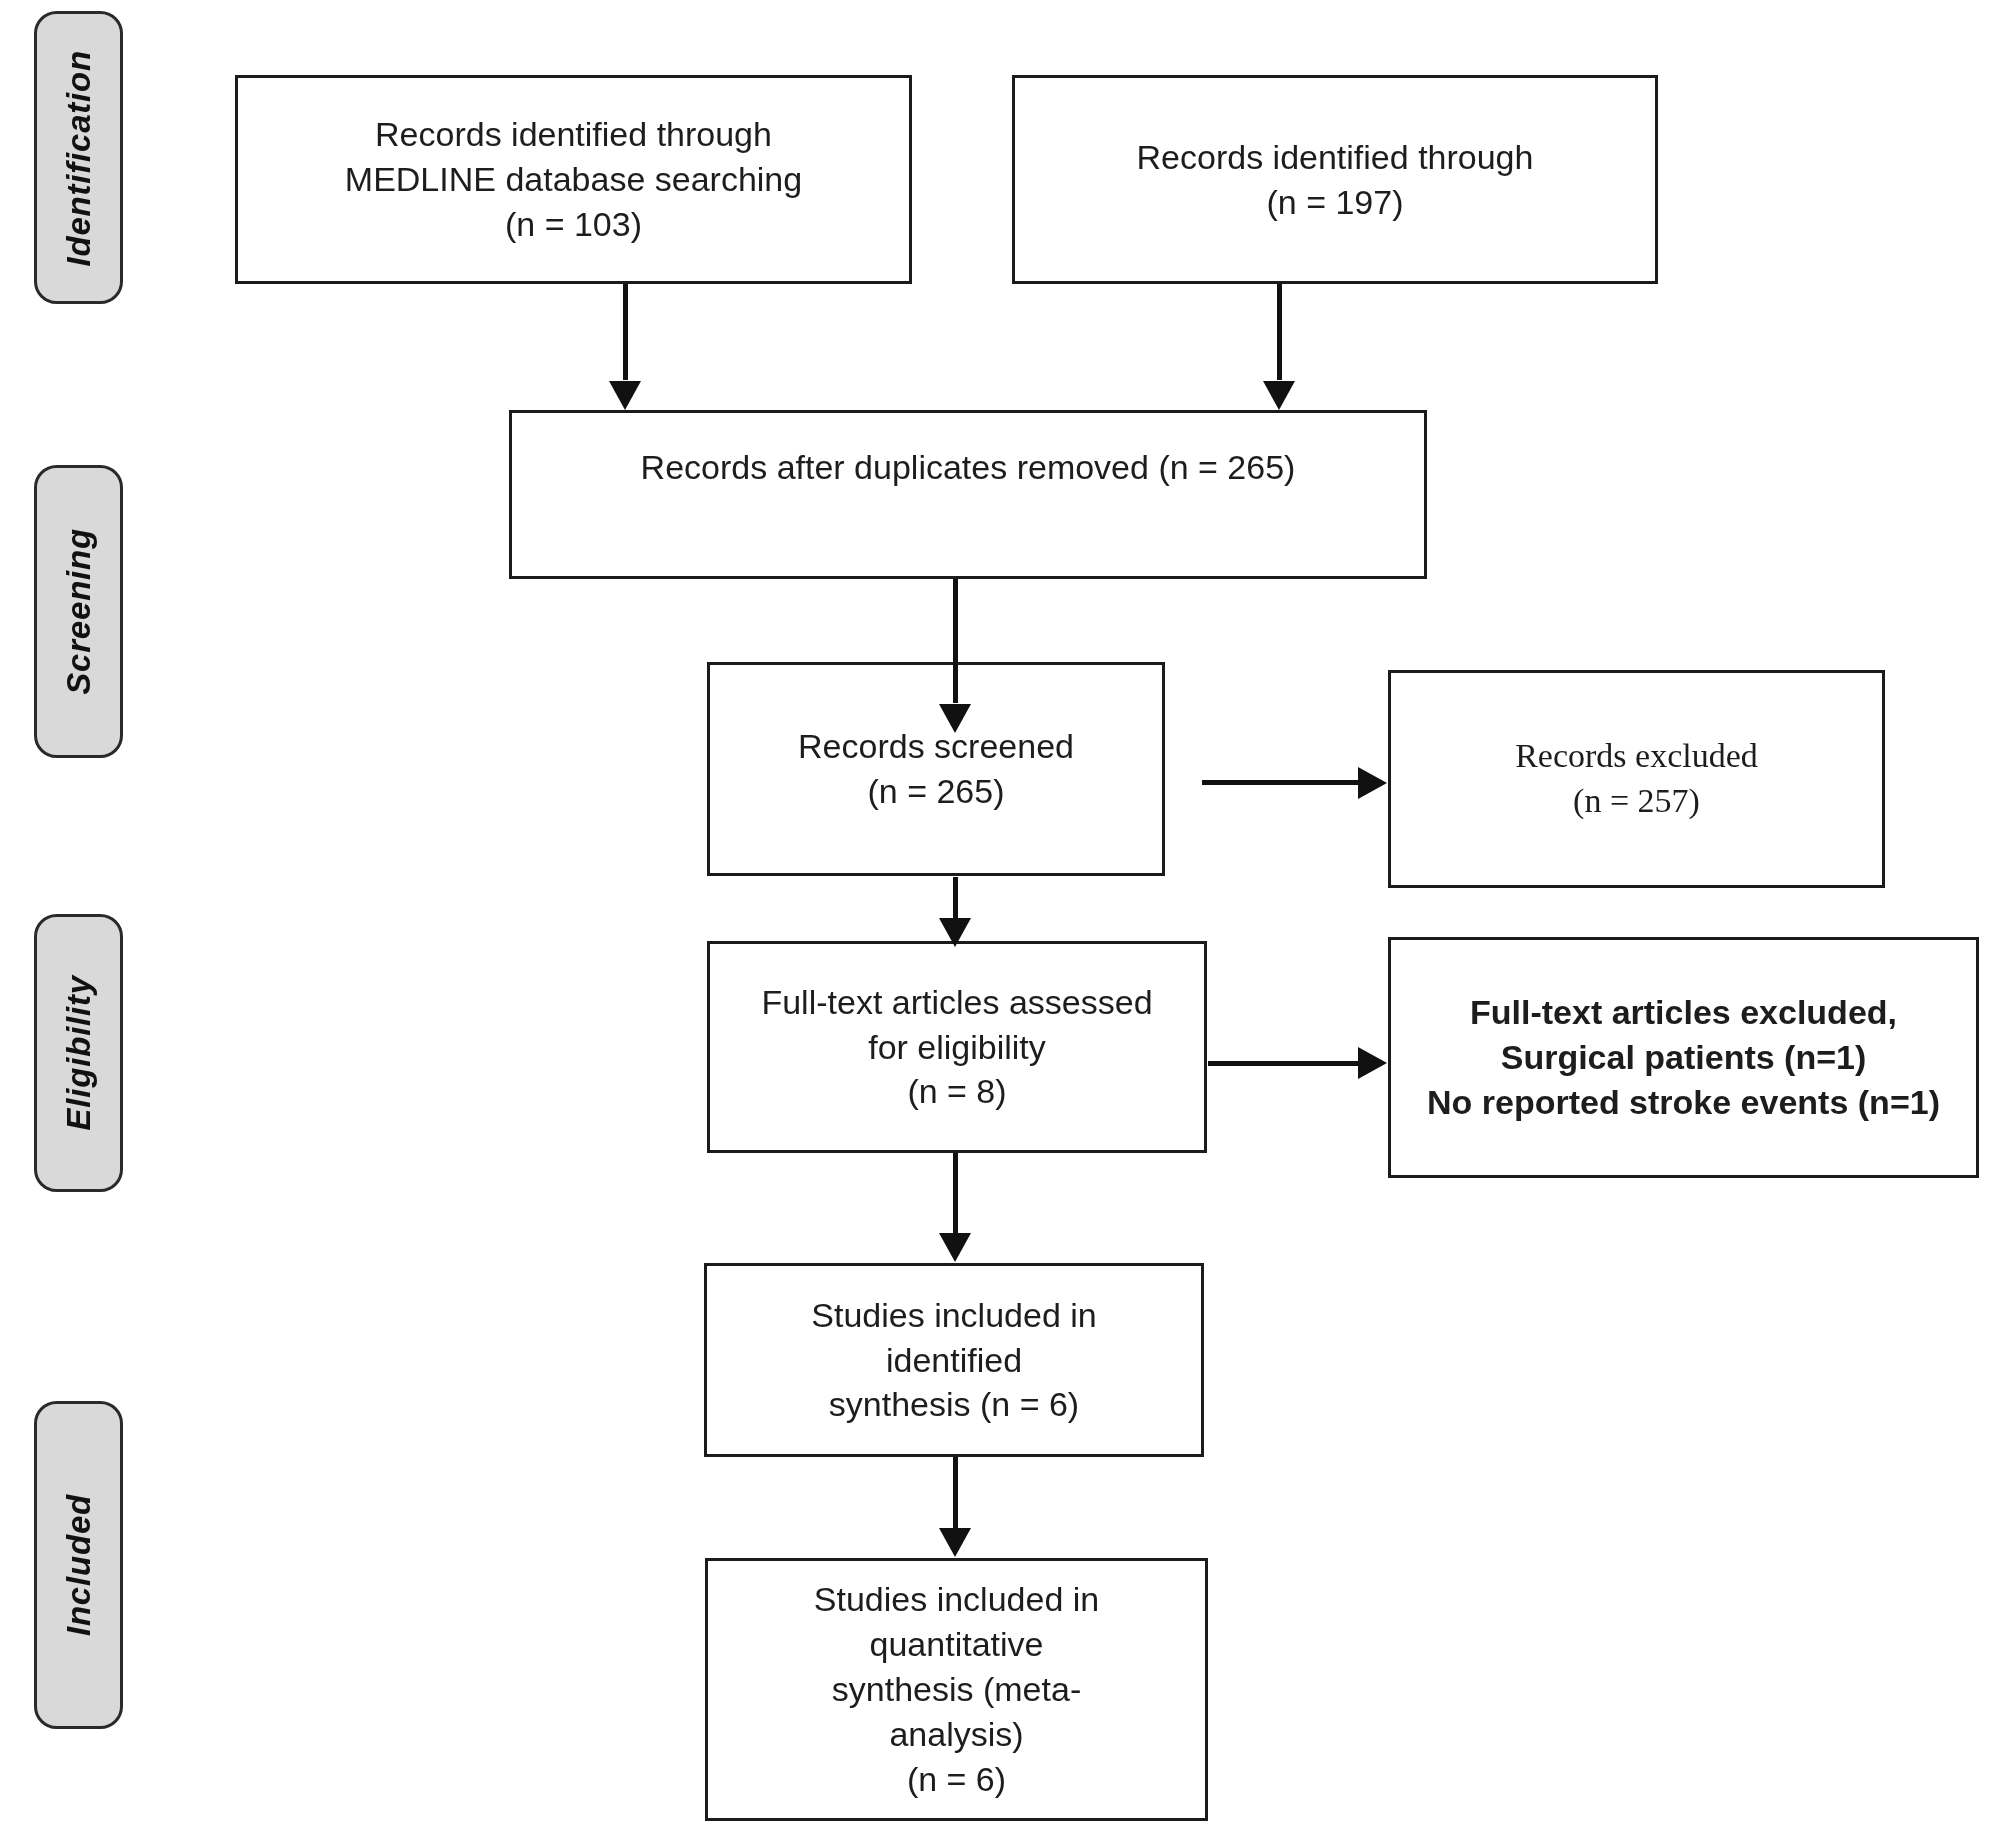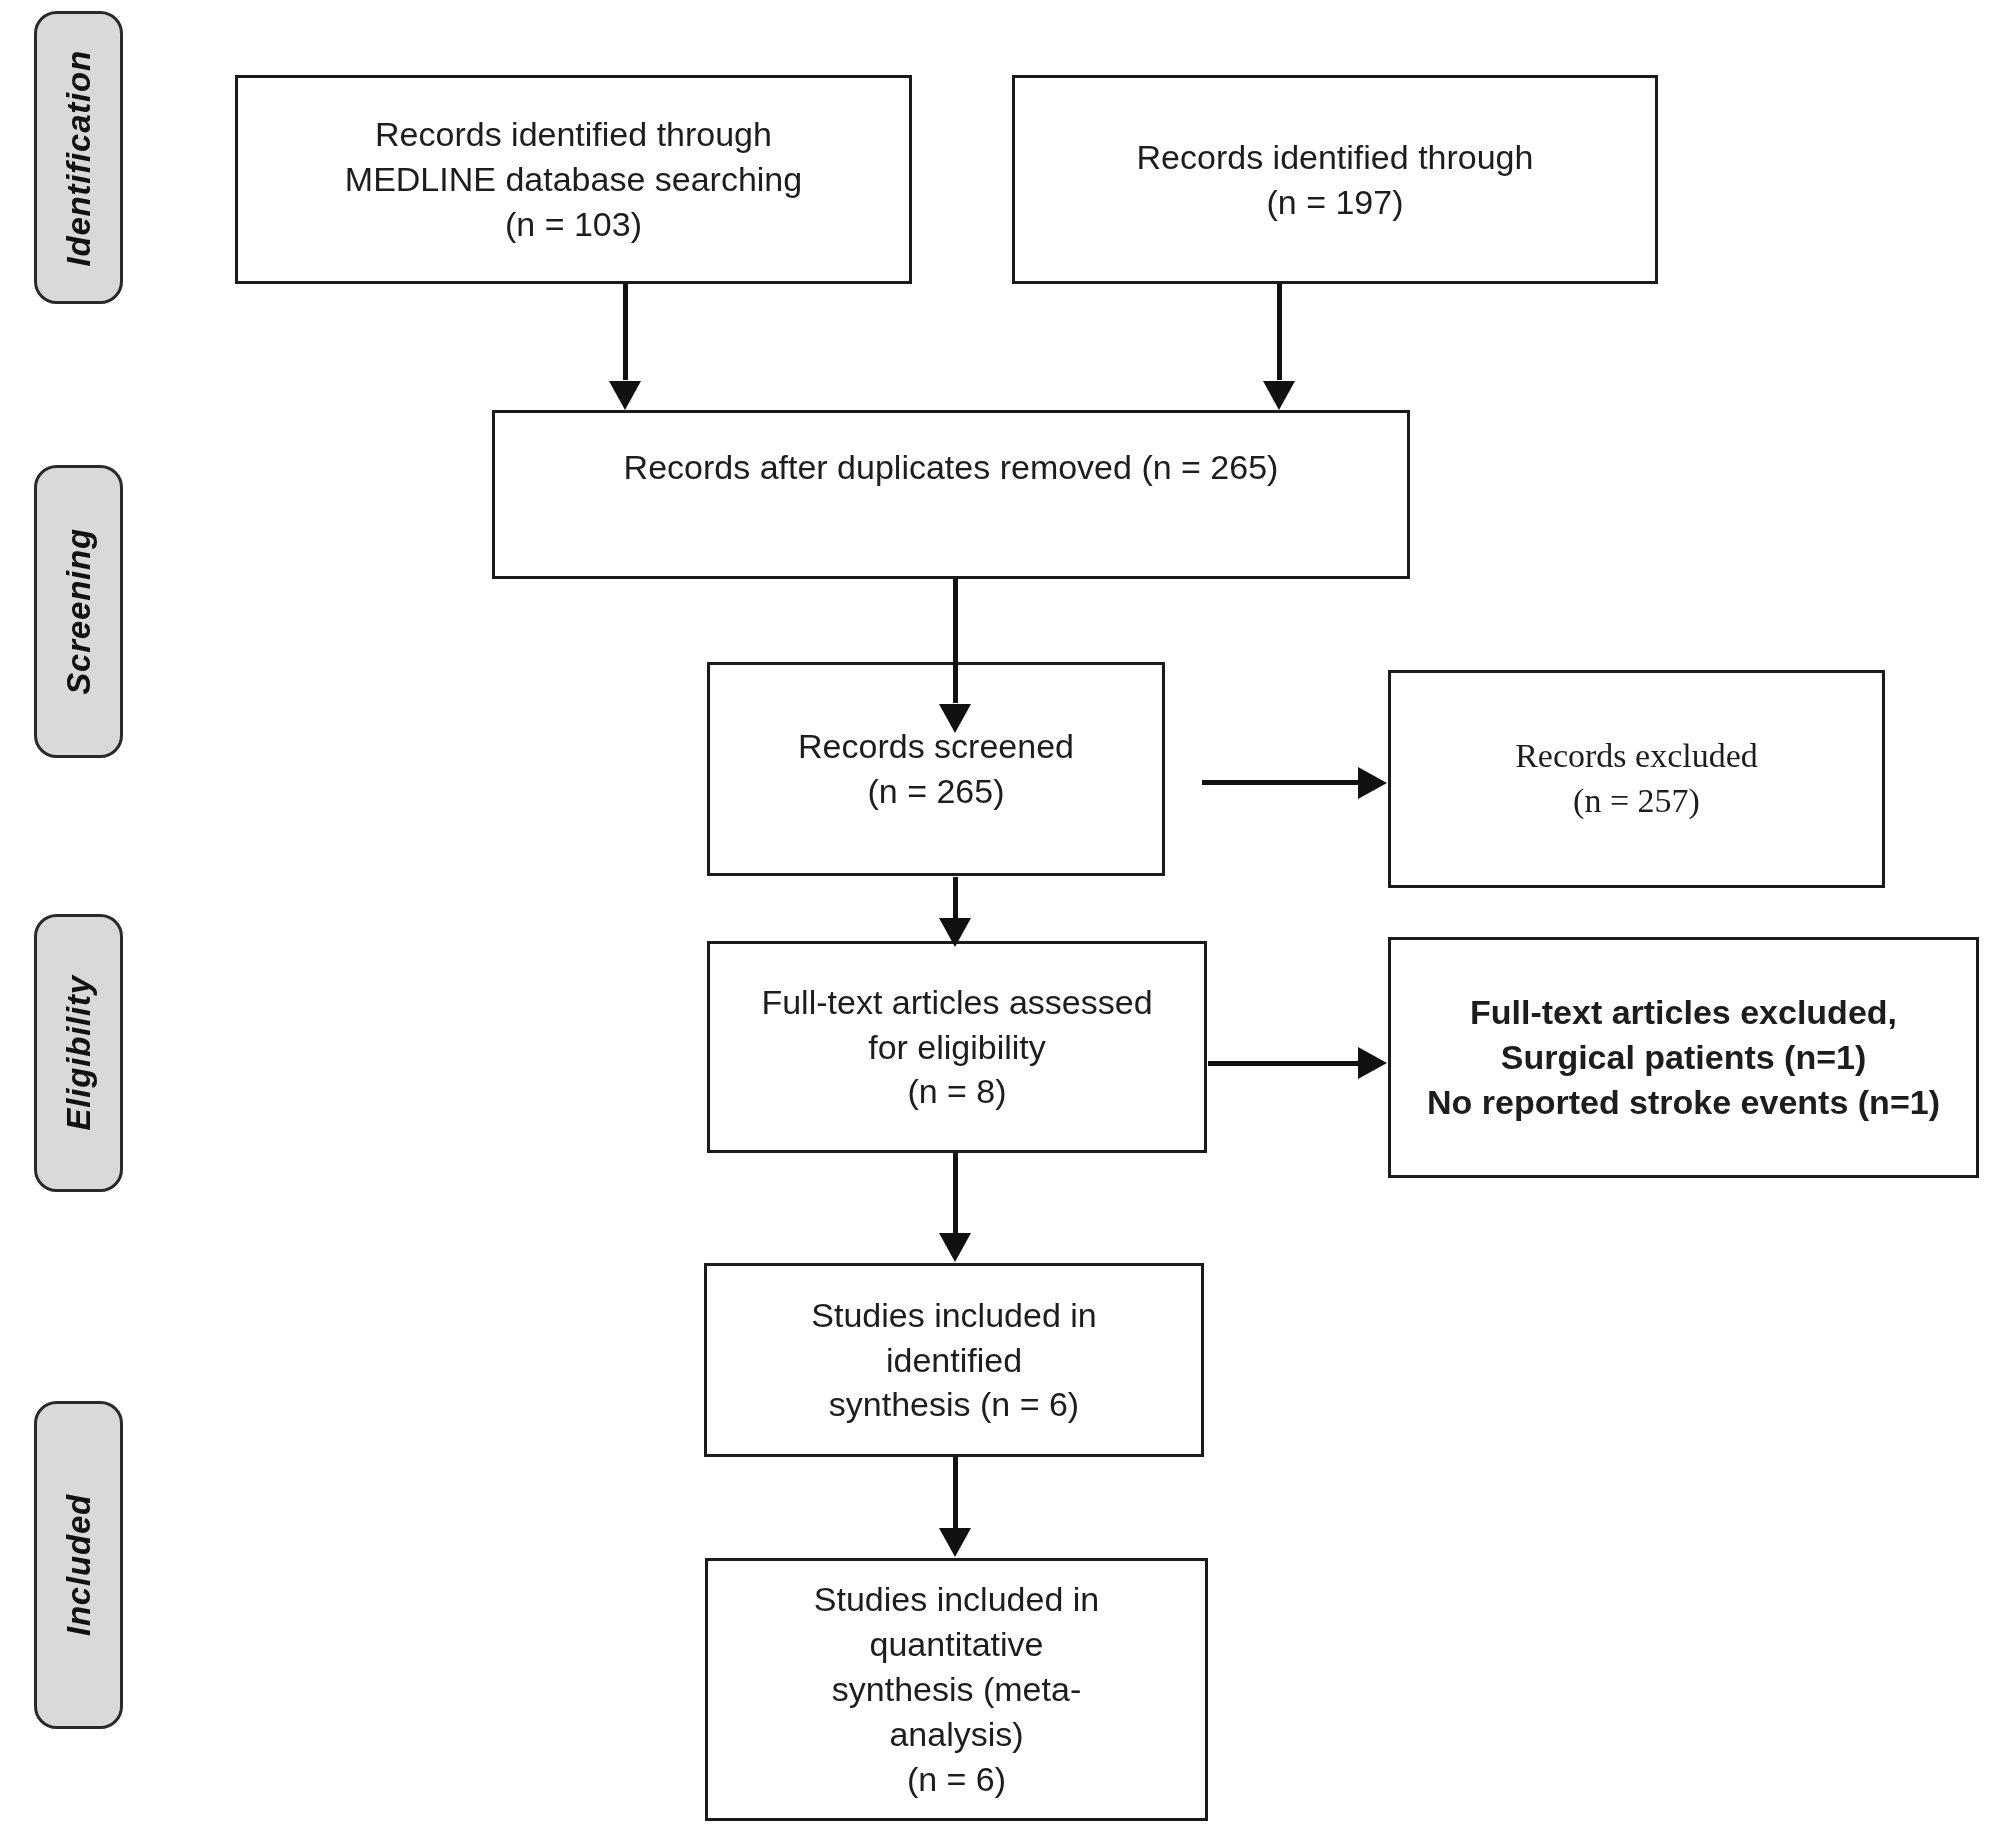--- a/index.html
+++ b/index.html
@@ -59,21 +59,21 @@
     justify-content: center;
     align-items: center;
     text-align: center;
     font-size: 34px;
     line-height: 1.32;
     color: var(--text);
   }
   .fbox .line { display: block; }
   #box-medline            { left: 235px;  top: 75px;  width: 677px;  height: 209px; }
   #box-scopus             { left: 1012px; top: 75px;  width: 646px;  height: 209px; }
-  #box-duplicates         { left: 492px;  top: 410px;  width: 918px; height: 169px;
+  #box-duplicates         { left: 509px;  top: 410px;  width: 918px; height: 169px;
                             justify-content: flex-start; padding-top: 32px; }
   #box-screened           { left: 707px;  top: 662px;  width: 458px;  height: 214px; }
   #box-records-excluded   { left: 1388px; top: 670px;  width: 497px;  height: 218px; font-family: Liberation Serif, serif; }
   #box-fulltext-assessed  { left: 707px;  top: 941px; width: 500px;  height: 212px; }
   #box-fulltext-excluded  { left: 1388px; top: 937px; width: 591px;  height: 241px; font-weight: bold; }
   #box-qualitative        { left: 704px;  top: 1263px; width: 500px;  height: 194px; }
   #box-quantitative       { left: 705px;  top: 1558px; width: 503px;  height: 263px; }
 
   
   .shaft-v, .shaft-h, .head-down, .head-right { position: absolute; z-index: 5; }

